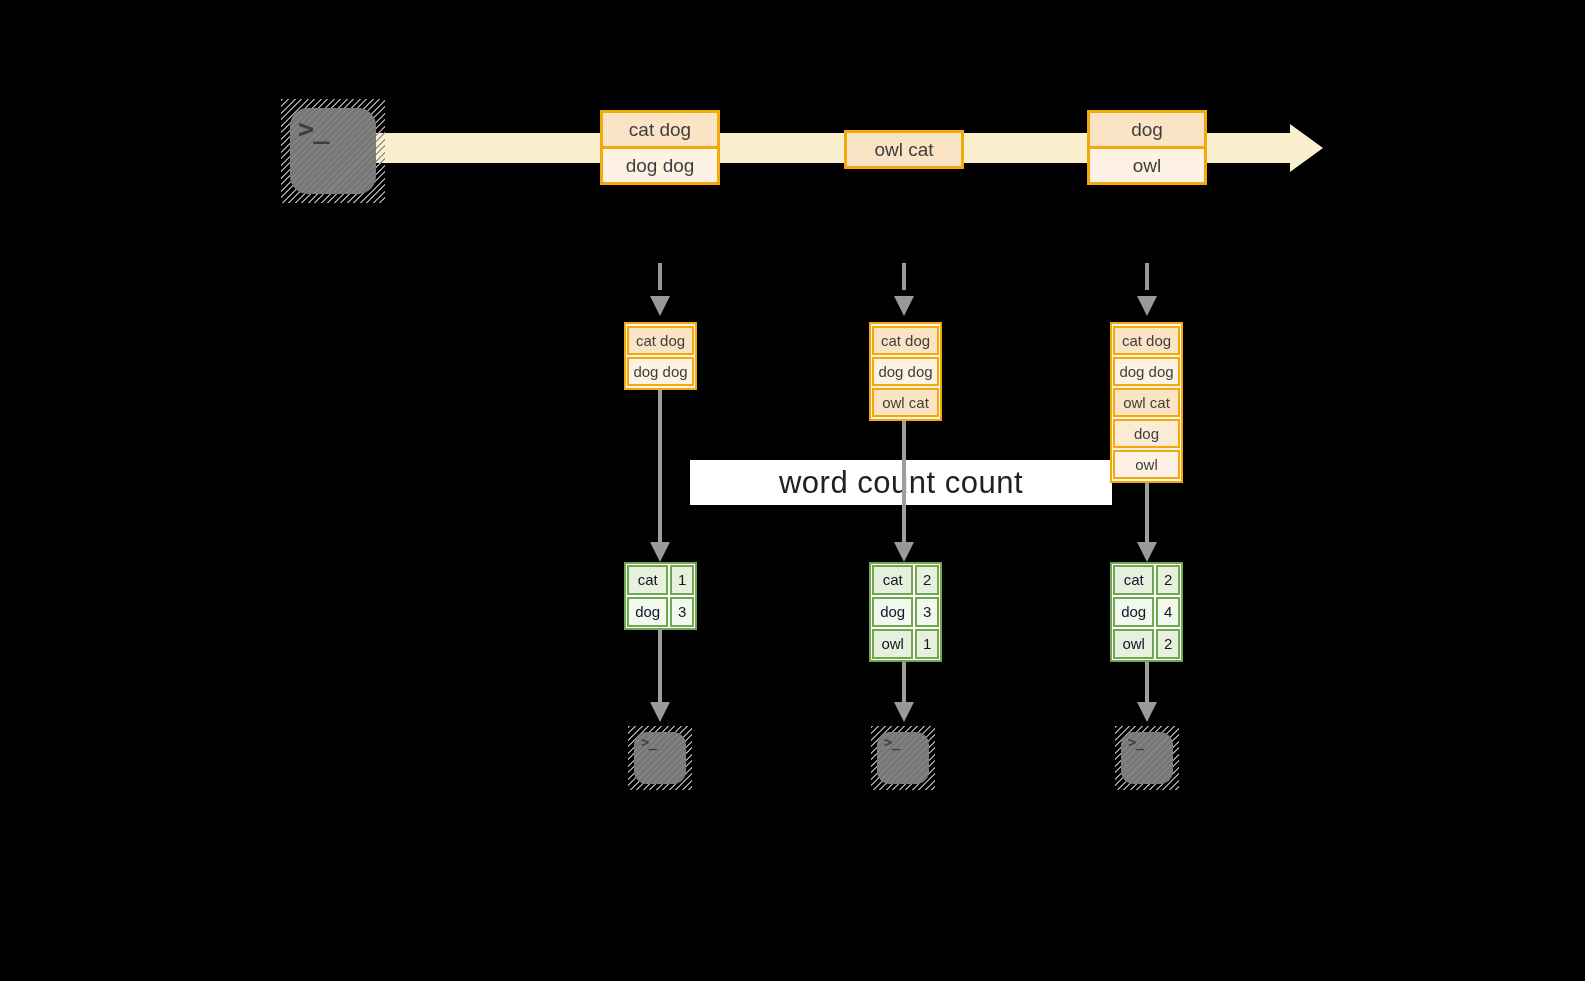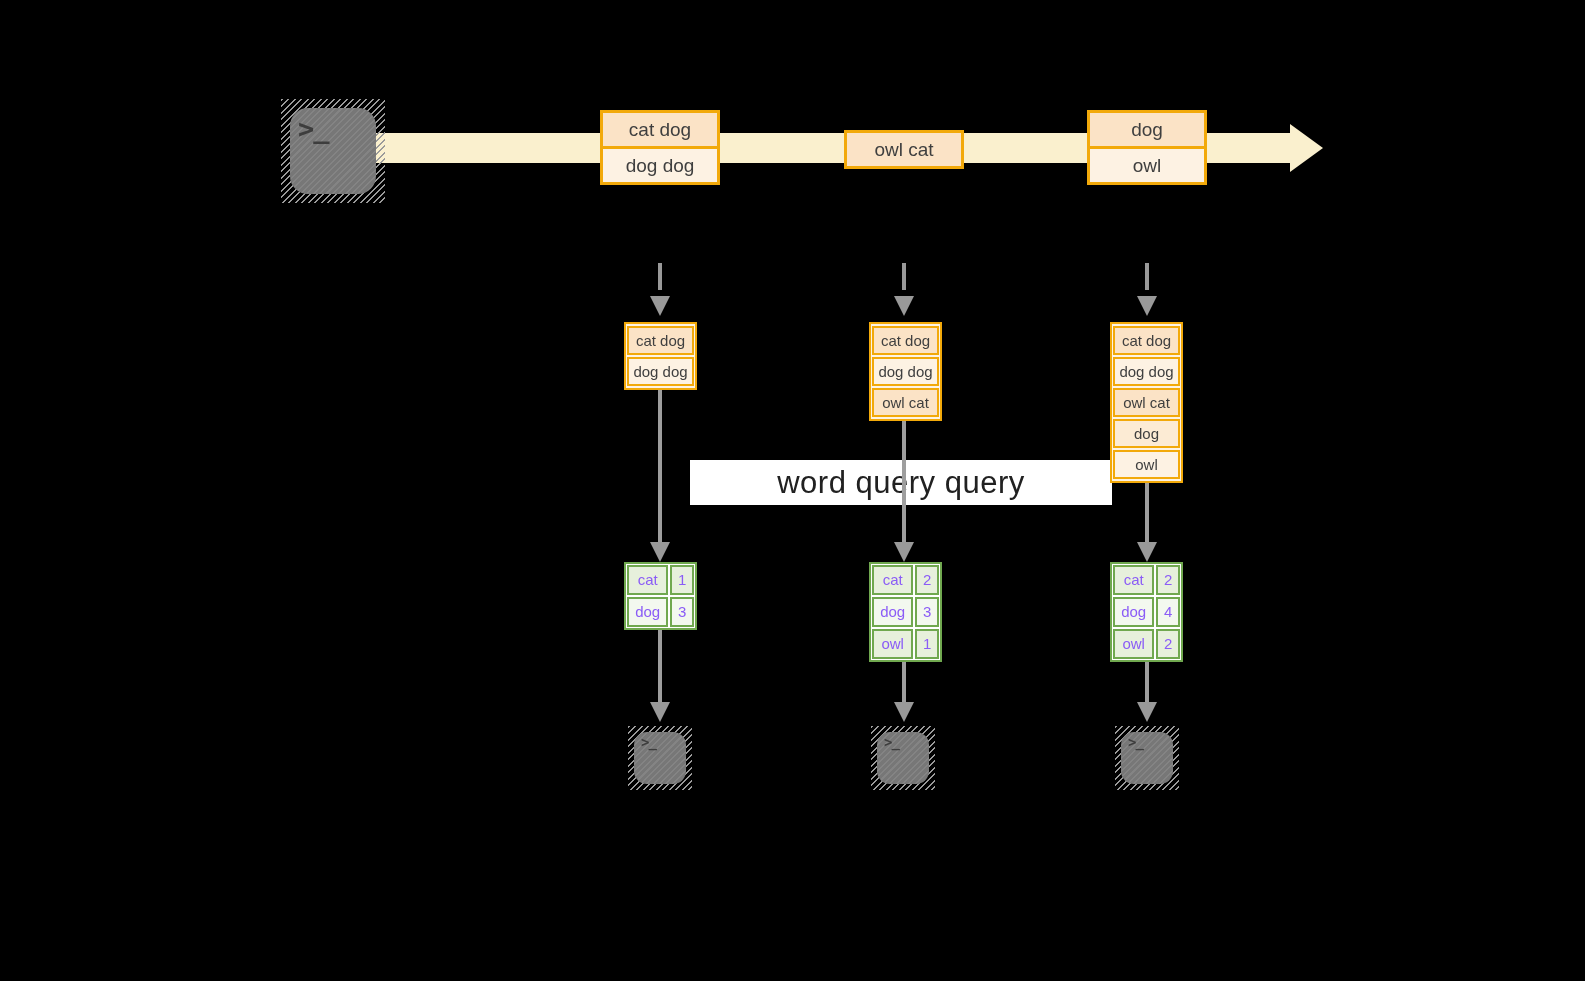--- a/index.html
+++ b/index.html
@@ -56,21 +56,21 @@
   .banner{position:absolute;left:690px;top:460px;width:422px;height:45px;background:#fff;z-index:2;}
   .banner .label{position:absolute;inset:0;text-align:center;line-height:45px;font-size:31px;
     font-weight:300;color:#212121;z-index:4;letter-spacing:0.5px;}
 
   
   .gtable{position:absolute;top:562px;width:73px;border:2px solid #70A84F;background:#fff;
     padding:1px;box-sizing:border-box;z-index:5;}
   .grow{display:flex;gap:2px;margin-bottom:2px;}
   .grow:last-child{margin-bottom:0;}
   .gcell{border:2px solid #70A84F;height:30px;line-height:26px;text-align:center;font-size:15px;
-    color:#8b5cf6;font-weight:300;box-sizing:border-box;background:#E7F0DC;}
+    color:#0f172a;font-weight:300;box-sizing:border-box;background:#E7F0DC;}
   .grow.alt .gcell{background:#F3F8EF;}
   .gcell.word{flex:1.9;}
   .gcell.count{flex:1;}
 </style>
 </head>
 <body>
 
 <div class="canvas">
 
   <div class="band"></div>
@@ -96,21 +96,21 @@
 
   <div class="dash" style="left:658px;"></div>
   <div class="dhead" style="left:650px;"></div>
   <div class="dash" style="left:902px;"></div>
   <div class="dhead" style="left:894px;"></div>
   <div class="dash" style="left:1145px;"></div>
   <div class="dhead" style="left:1137px;"></div>
 
   <div class="banner"></div>
   <div class="banner" style="background:none;">
-    <div class="label">word query query</div>
+    <div class="label">word count count</div>
   </div>
 
   <div class="stack" style="left:624px;">
     <div class="cell" data-shade="dark">cat dog</div>
     <div class="cell" data-shade="light">dog dog</div>
   </div>
   <div class="vline" style="left:658px;top:390px;height:154px;"></div>
   <div class="ahead" style="left:650px;top:542px;"></div>
   <div class="gtable" style="left:624px;">
     <div class="grow">

